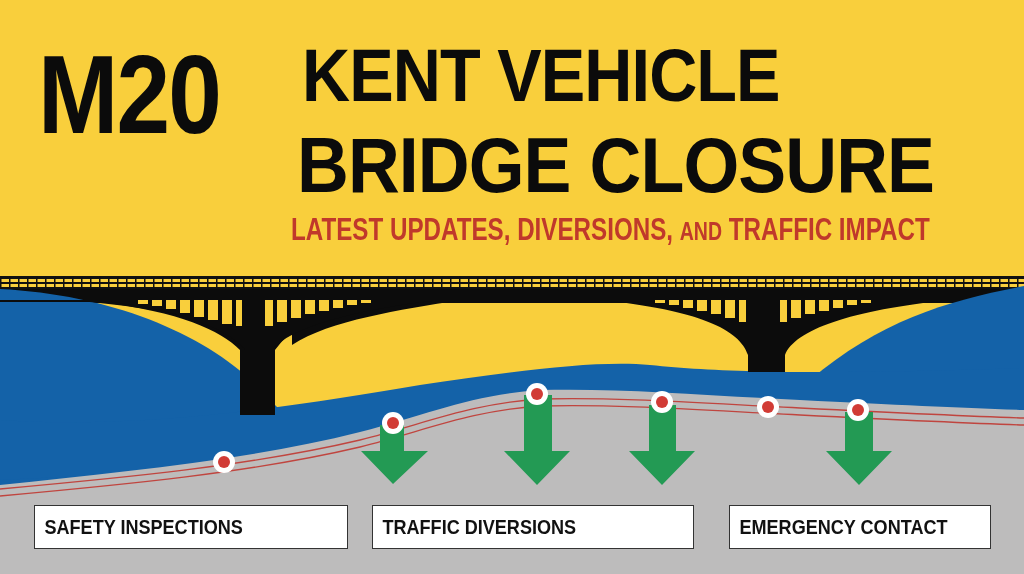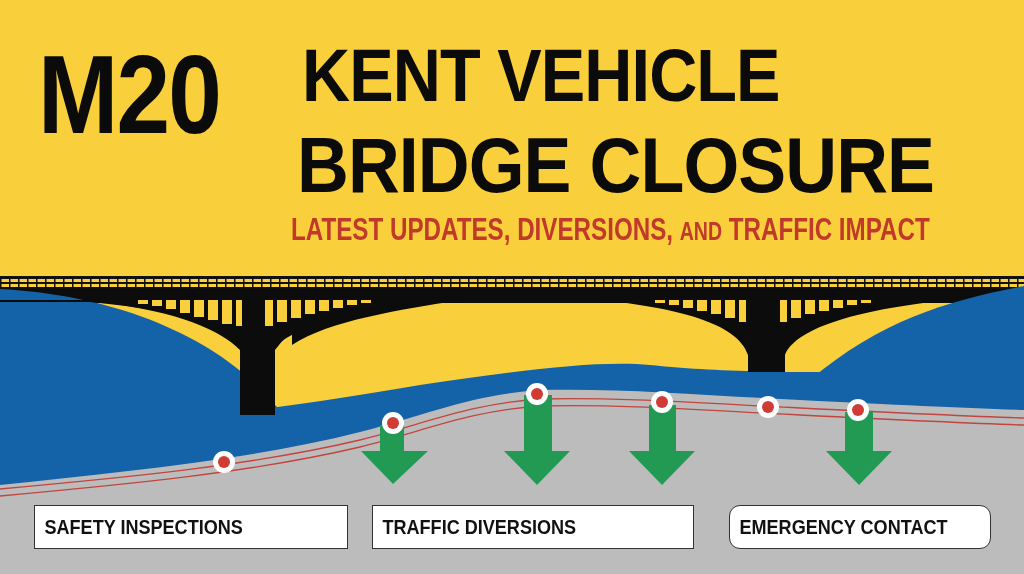--- a/index.html
+++ b/index.html
@@ -235,16 +235,16 @@
         <circle cx="858" cy="410" r="6" fill="#d13b35"></circle>
     </g>
   </svg>
 
   <div class="label-box" style="left:372px;width:322px;">
     <span>TRAFFIC DIVERSIONS</span>
   </div>
   <div class="label-box" style="left:34px;width:314px;">
     <span>SAFETY INSPECTIONS</span>
   </div>
-  <div class="label-box" style="left:729px;width:262px;border-radius:11px;">
+  <div class="label-box" style="left:729px;width:262px;">
     <span>EMERGENCY CONTACT</span>
   </div>
 </div>
 
 </body></html>

